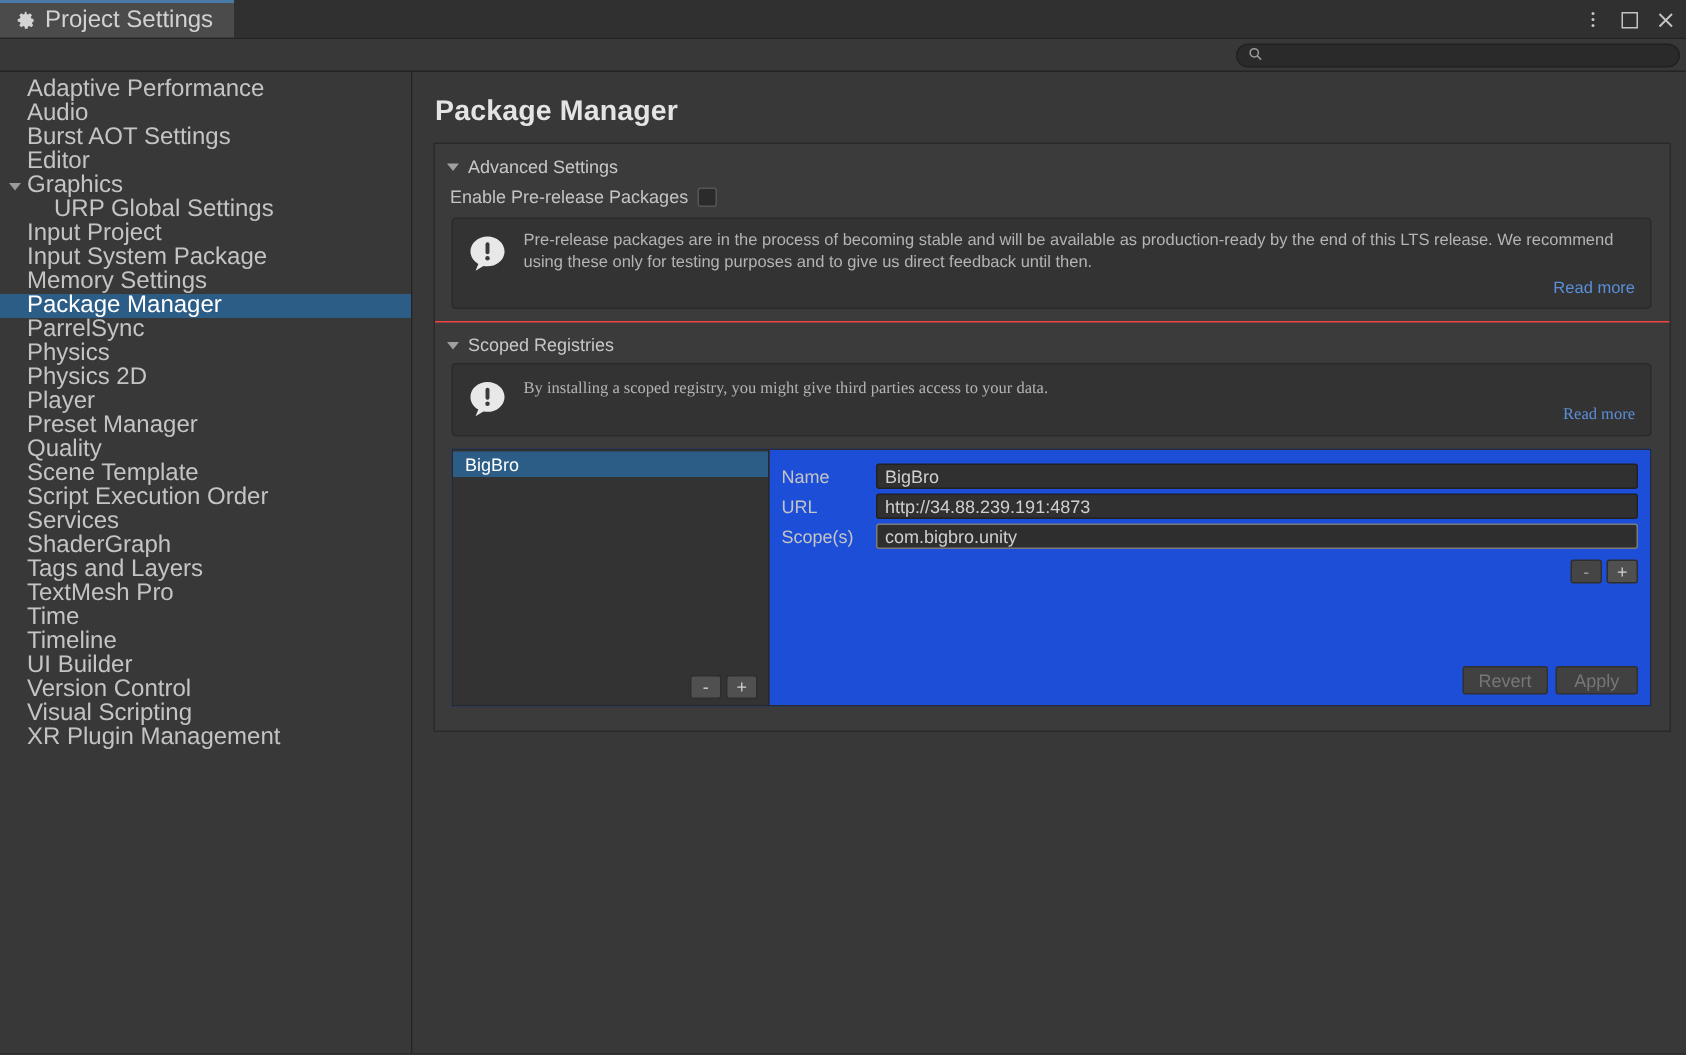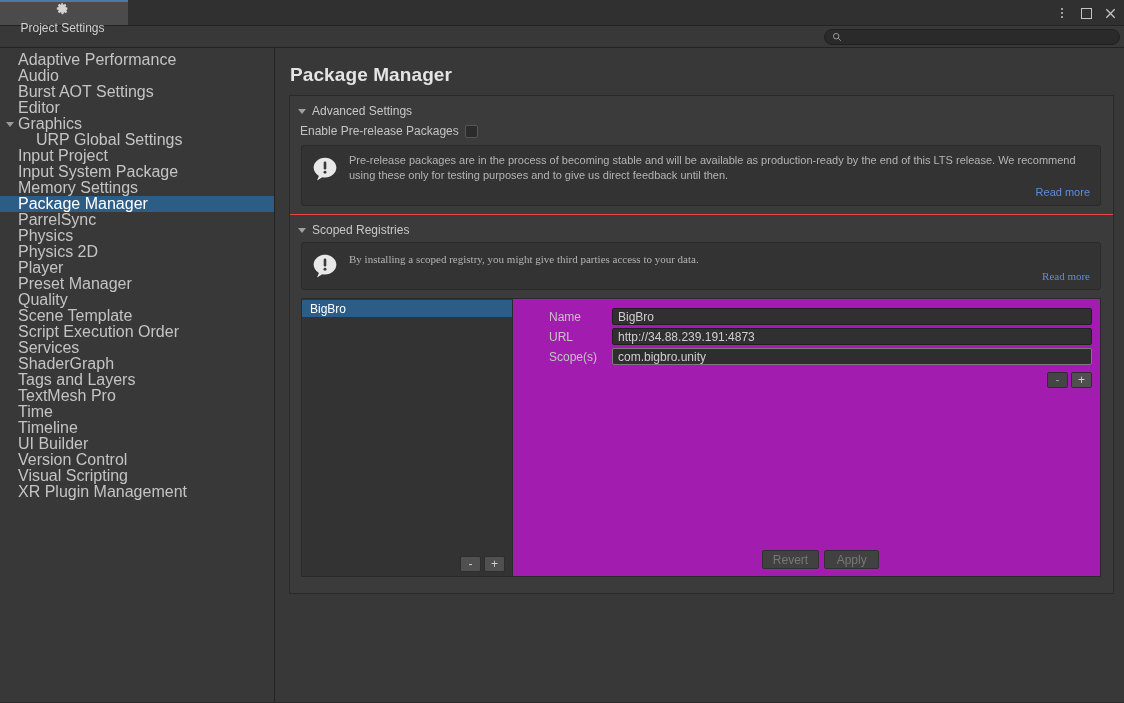--- a/index.html
+++ b/index.html
@@ -19,24 +19,23 @@
     display: flex;
     align-items: stretch;
     border-bottom: 1px solid #232323;
   }
   .tab {
     position: relative;
     display: flex; align-items: center; gap: 6px;
     padding: 0 14px 0 11px;
     background: #4b4b4b;
     color: #d2d2d2;
-    font-size: 12px;
+    font-size: 16px;
     border-top: 2px solid #4a7ba8;
     min-width: 128px;
-    flex-direction: column;
   }
   .tab .gear { width: 13px; height: 13px; display:block; }
   .titlebar-fill { flex: 1; background: #303030; border-top: 2px solid transparent;}
   .wincontrols {
     position: absolute; right: 4px; top: 0; height: 26px;
     display: flex; align-items: center; gap: 4px;
   }
   .winbtn {
     width: 20px; height: 22px;
     display: flex; align-items: center; justify-content: center;
@@ -172,24 +171,23 @@
     text-align: right;
     display: block;
     margin-top: 2px;
   }
   .infobox.small .infotext { padding-top: 2px; font-family: Liberation Serif, serif; }
 
   
   .registry-area {
     margin: 8px 12px 8px 11px;
     border: 1px solid #2a2a2a;
-    background: #a21caf;
+    background: #1d4ed8;
     display: flex;
-    height: 279px;
-    gap: 28px;
+    height: 172px;
   }
   .reg-list-col {
     width: 211px;
     border-right: 1px solid #2a2a2a;
     background: #333333;
     display: flex; flex-direction: column;
   }
   .reg-list { flex: 1; padding-top: 1px; }
   .reg-item {
     height: 17px;
@@ -233,21 +231,21 @@
     padding: 0 5px;
     outline: none;
   }
   .field-input.focused { border: 1px solid #7a7a7a; background: #2e2e2e; }
   .detail-btnrow {
     display: flex; justify-content: flex-end; gap: 3px;
     margin-top: 4px;
   }
   .detail-spacer { flex: 1; }
   .detail-footer {
-    display: flex; justify-content: center; gap: 5px;
+    display: flex; justify-content: flex-end; gap: 5px;
     padding-bottom: 1px;
   }
 
   .minibtn {
     width: 21px; height: 16px;
     background: #505050;
     border: 1px solid #2e2e2e;
     border-radius: 2px;
     color: #d0d0d0;
     font-size: 12px;

